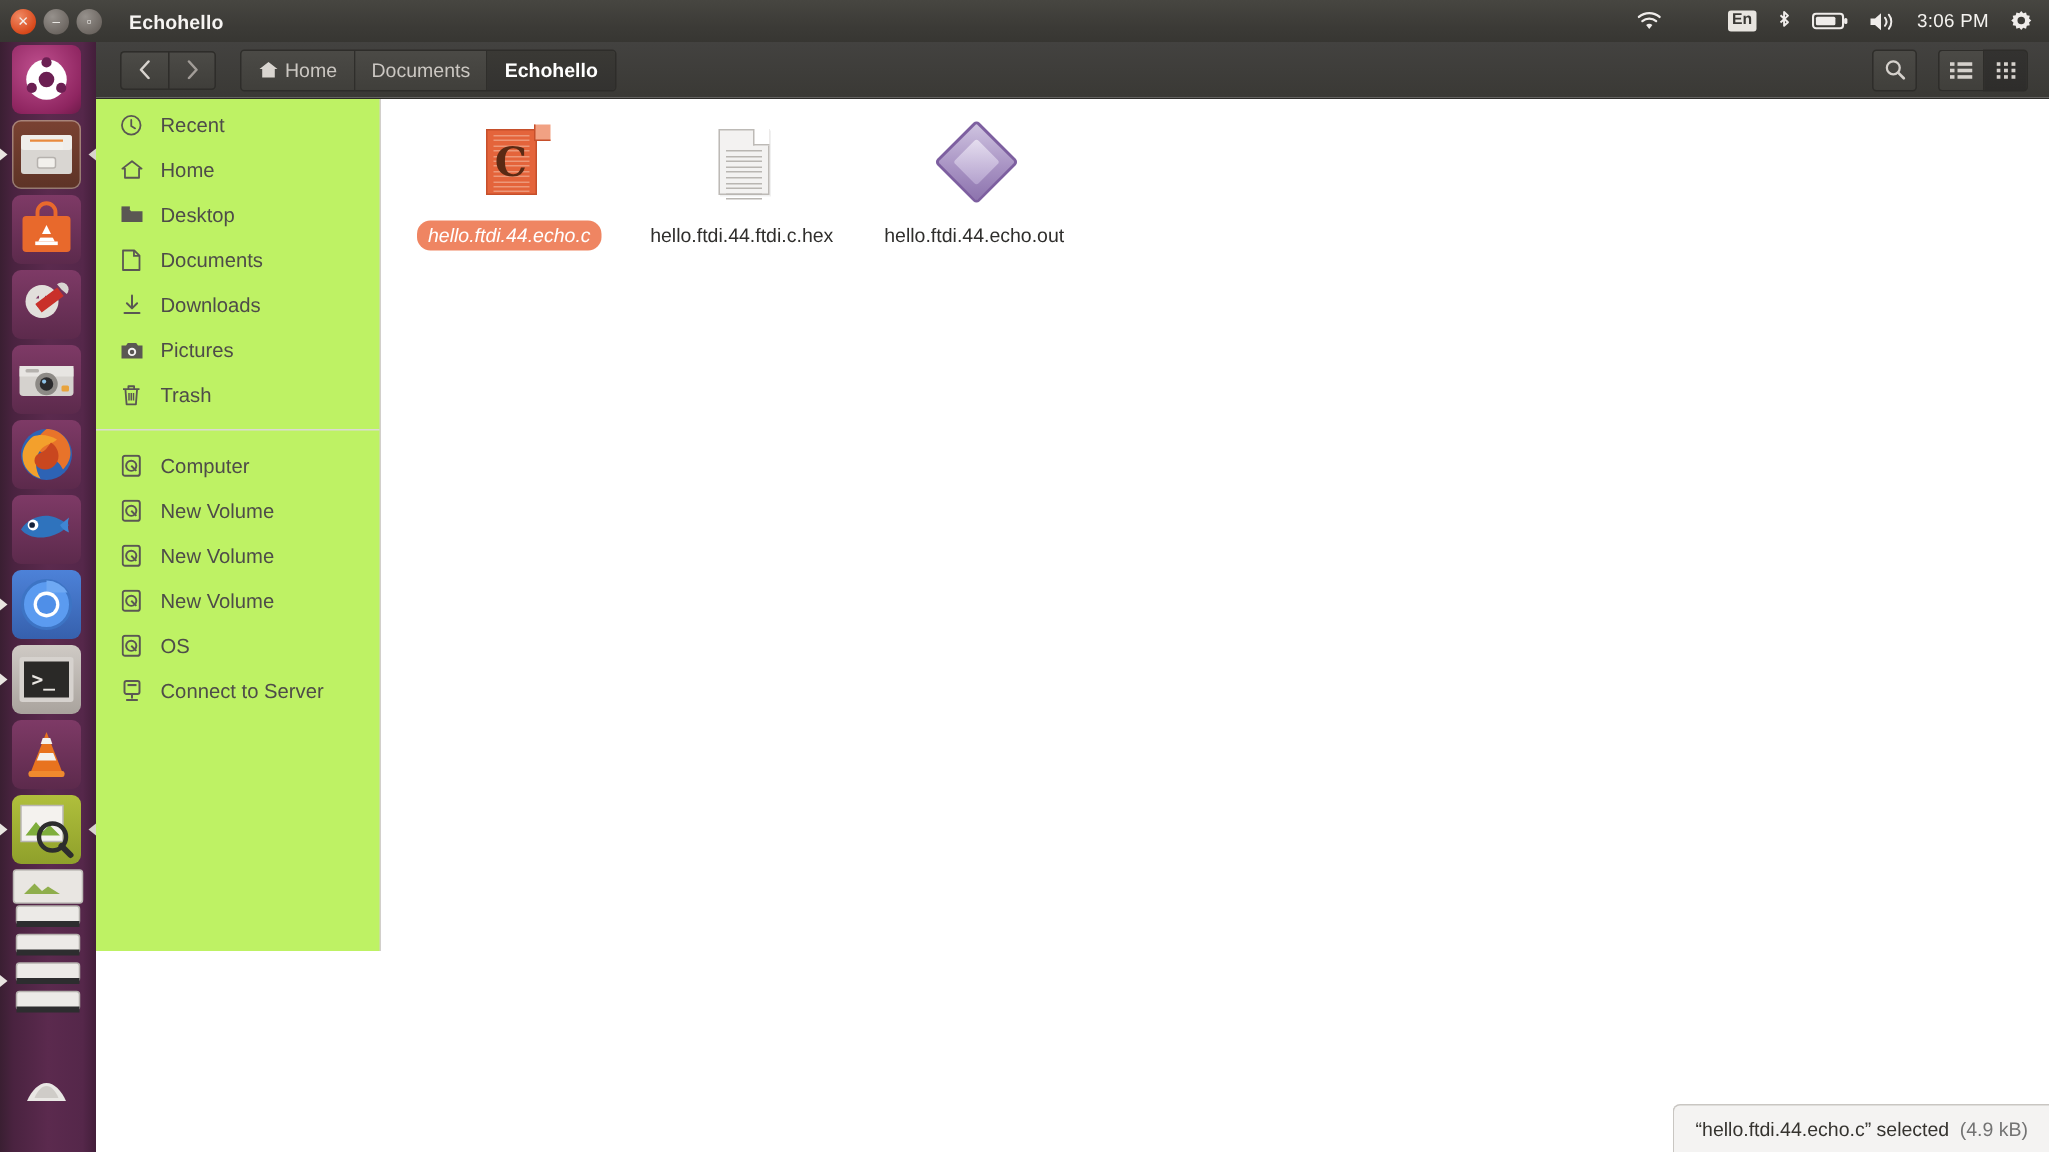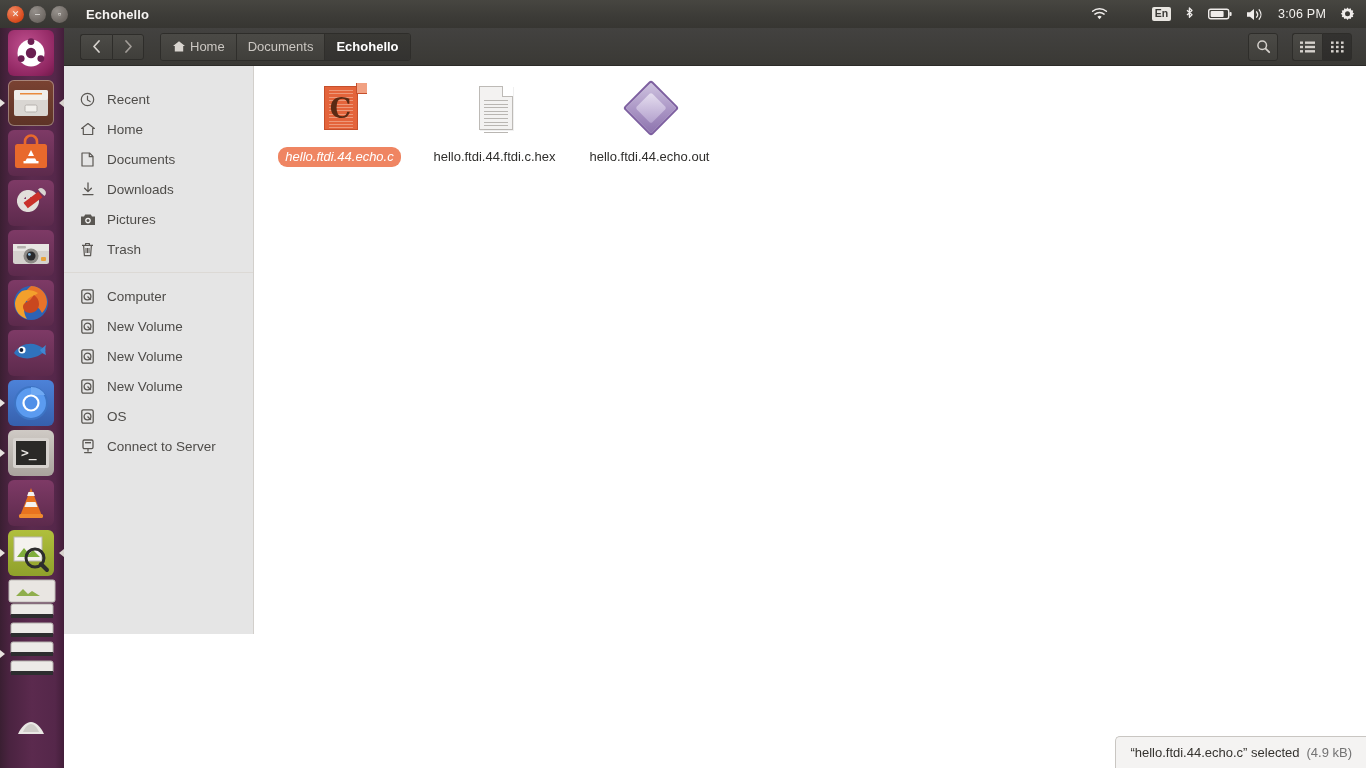--- a/index.html
+++ b/index.html
@@ -111,22 +111,22 @@
   }
   .viewgroup { display:flex; }
   .viewgroup .tb-btn:first-child { border-radius:3px 0 0 3px; border-right:none; }
   .viewgroup .tb-btn:last-child  { border-radius:0 3px 3px 0; }
   .viewgroup .tb-btn.active { background:linear-gradient(to bottom,#333230,#2e2d2b); }
 
   .body { position:relative; display:flex; width:1302px; height:702px; }
 
   
   .sidebar {
-    width:190px; height:568px; background:#e5e5e5;
-    border-right:1px solid #d2cfcb; padding-top:18px;
+    width:190px; height:568px; background:#bef264;
+    border-right:1px solid #d2cfcb; padding-top:2px;
     flex-shrink:0;
   }
   .side-item {
     display:flex; align-items:center; gap:11px; height:30px;
     padding-left:15px; color:#4e4c49; font-size:13.5px;
   }
   .side-icon { width:17px; height:17px; display:flex; align-items:center; justify-content:center; color:#585551; flex-shrink:0; }
   .side-sep { height:1px; background:#dcd9d5; margin:8px 0 8px 0; }
 
   
@@ -504,20 +504,29 @@
 
         <div class="side-item">
           <span class="side-icon">
             <svg width="16" height="14" viewBox="0 0 16 14">
                 <path d="M8 1.5L1.6 6.4h1.7v6.1h9.4V6.4h1.7z" stroke="#5a5753" stroke-width="1.2" fill="none" stroke-linejoin="round"></path>
               </svg>
           </span>
           <span>Home</span>
         </div>
 
+        <div class="side-item">
+          <span class="side-icon">
+            <svg width="16" height="14" viewBox="0 0 16 14">
+                <path d="M1 3.2h5l1.4 1.6H15V12H1z" fill="#5a5753"></path>
+                <rect x="1" y="1.6" width="5.6" height="2" fill="#5a5753"></rect>
+              </svg>
+          </span>
+          <span>Desktop</span>
+        </div>
 
         <div class="side-item">
           <span class="side-icon">
             <svg width="13" height="15" viewBox="0 0 13 15">
                 <path d="M1 1h7.5L12 4.4V14H1z" stroke="#5a5753" stroke-width="1.2" fill="none" stroke-linejoin="round"></path>
                 <path d="M8.3 1v3.6H12" stroke="#5a5753" stroke-width="1.2" fill="none"></path>
               </svg>
           </span>
           <span>Documents</span>
         </div>

